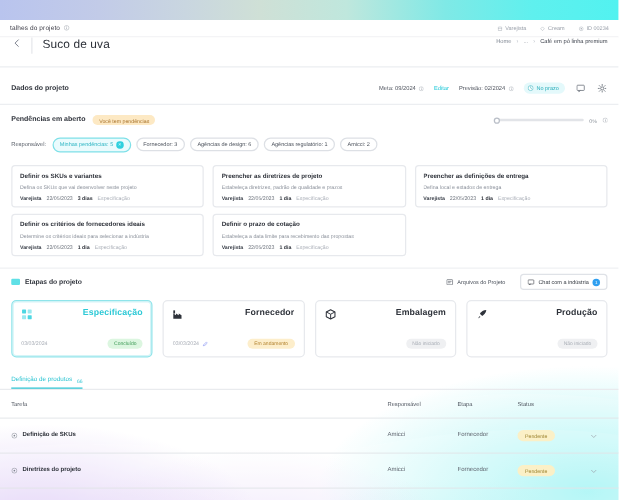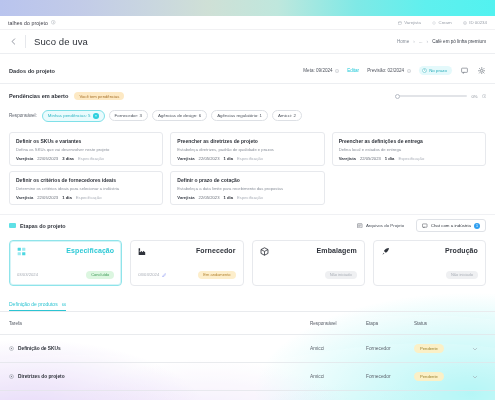--- a/index.html
+++ b/index.html
@@ -38,21 +38,21 @@
   }
   .topstrip .left { display:flex; align-items:center; gap:3px; }
   .ts-label { font-size:5.2px; color:#3d3d47; letter-spacing:.1px; }
   .ts-right { margin-left:auto; display:flex; align-items:center; gap:11px; }
   .ts-item { display:flex; align-items:center; gap:2.5px; font-size:4.4px; color:#9aa0aa; }
   .ico { display:inline-block; flex:0 0 auto; }
 
   
   .titlebar {
     position:absolute; left:0; top:30px; width:495px; height:24px;
-    background:#fff; display:flex; align-items:center; padding:0 9px;
+    background:#fff; display:flex; align-items:flex-start; padding:0 9px;
     border-bottom:1px solid #eceef1;
   }
   .back-chevron { width:8px; height:8px; color:#5b6170; display:flex; align-items:center; justify-content:center; cursor:pointer; }
   .divider-v { width:1px; height:13px; background:#e6e8ec; margin:0 8px; }
   .page-title { font-size:9.5px; color:#2c3038; font-weight:400; letter-spacing:.1px; }
   .crumbs { margin-left:auto; display:flex; align-items:center; gap:4px; font-size:4.6px; color:#848b96; }
   .crumbs .cur { color:#3d424c; }
   .crumbs .sep { color:#b6bbc4; }
 
   

